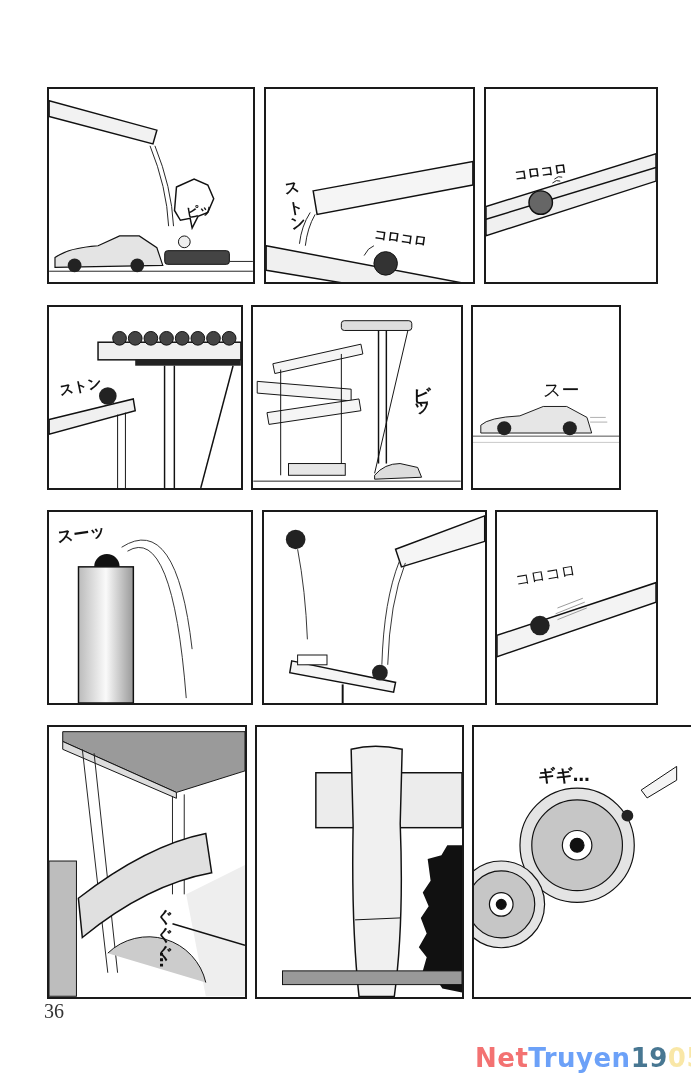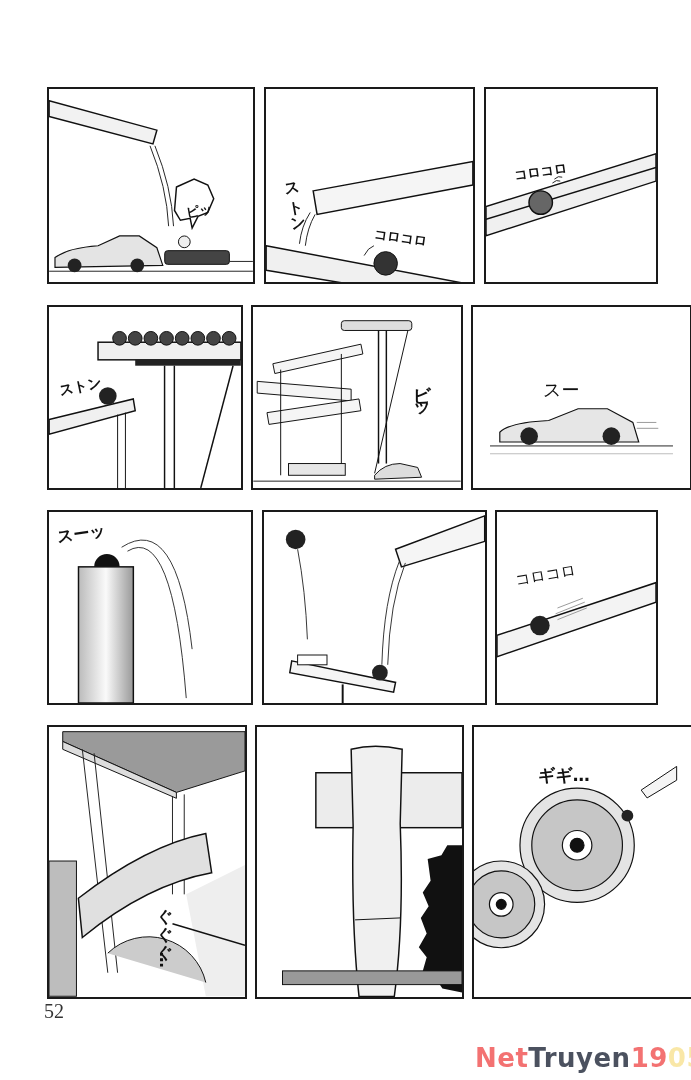--- a/index.html
+++ b/index.html
@@ -91,21 +91,21 @@
     <polygon points="14,108 108,94 110,106 16,120" fill="#f5f5f5" stroke="#111"></polygon>
     <line x1="28" y1="64" x2="28" y2="172" stroke="#111"></line>
     <line x1="90" y1="48" x2="90" y2="172" stroke="#111"></line>
     <rect x="36" y="160" width="58" height="12" fill="#e6e6e6" stroke="#111"></rect>
     <path d="M124,172 Q134,160 150,160 L168,164 L172,174 L124,176 z" fill="#ddd" stroke="#111"></path>
     <line x1="0" y1="178" x2="212" y2="178" stroke="#222"></line>
   </svg>
   <div class="sfx" style="left:160px;top:66px;font-size:18px;writing-mode:vertical-rl;">ビッ</div>
 </div>
 
-<div class="panel" style="left:471px;top:305px;width:221px;height:185px;">
+<div class="panel" style="left:471px;top:305px;width:150px;height:185px;">
   <svg viewBox="0 0 187 185">
     <path d="M10,128 Q20,118 60,116 L90,104 L120,104 L146,118 L152,138 L10,138 z" fill="#e6e6e6" stroke="#111" stroke-width="1.2"></path>
     <circle cx="40" cy="132" r="9" fill="#222"></circle>
     <circle cx="124" cy="132" r="9" fill="#222"></circle>
     <line x1="150" y1="118" x2="170" y2="118" stroke="#999"></line>
     <line x1="150" y1="124" x2="172" y2="124" stroke="#999"></line>
     <line x1="0" y1="142" x2="187" y2="142" stroke="#222"></line>
     <line x1="0" y1="150" x2="187" y2="150" stroke="#bbb"></line>
   </svg>
   <div class="sfx" style="left:70px;top:74px;font-size:18px;font-weight:normal;">スー</div>
@@ -193,17 +193,17 @@
       <circle cx="8" cy="180" r="34" fill="#c6c6c6"></circle>
       <circle cx="8" cy="180" r="12" fill="#fff"></circle>
       <circle cx="8" cy="180" r="5" fill="#111"></circle>
     </g>
     <polygon points="150,64 186,40 186,54 156,72" fill="#f5f5f5" stroke="#111"></polygon>
     <circle cx="136" cy="90" r="6" fill="#222"></circle>
   </svg>
   <div class="sfx" style="left:64px;top:40px;font-size:17px;">ギギ…</div>
 </div>
 
-<div class="page-num">52</div>
+<div class="page-num">36</div>
 
 <div class="watermark">
-  <span style="color:#ef4444">Net</span><span style="color:#0f172a">Truyen</span><span style="color:#ef4444">19</span><span style="color:#f7e08a">05</span>
+  <span style="color:#ef4444">Net</span><span style="color:#3b82f6">Truyen</span><span style="color:#0c4a6e">19</span><span style="color:#f7e08a">05</span>
 </div>
 
 </body></html>

